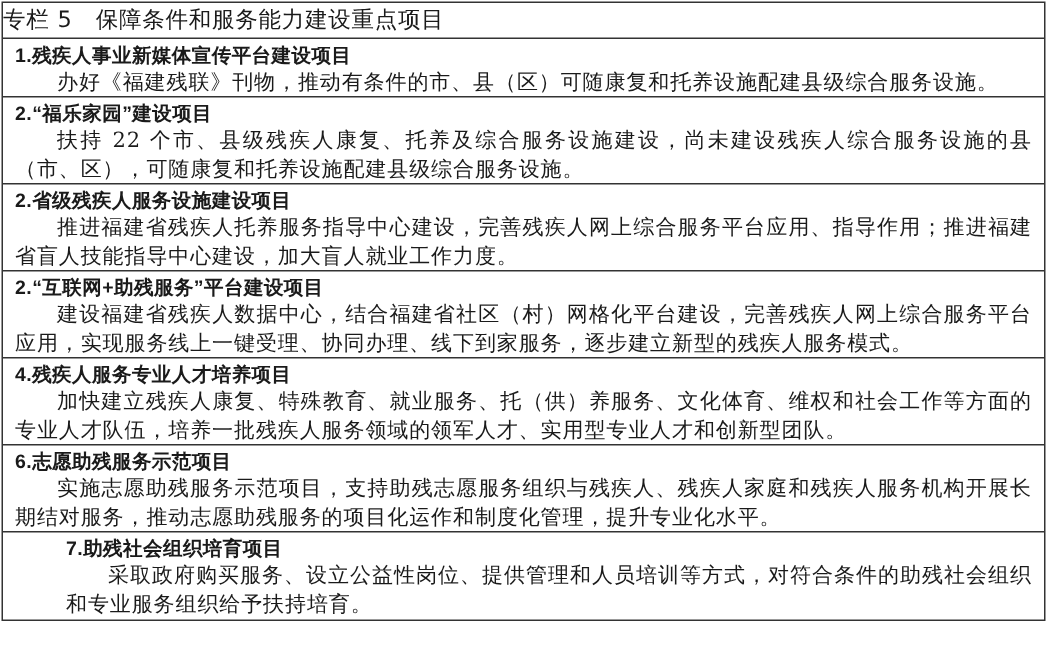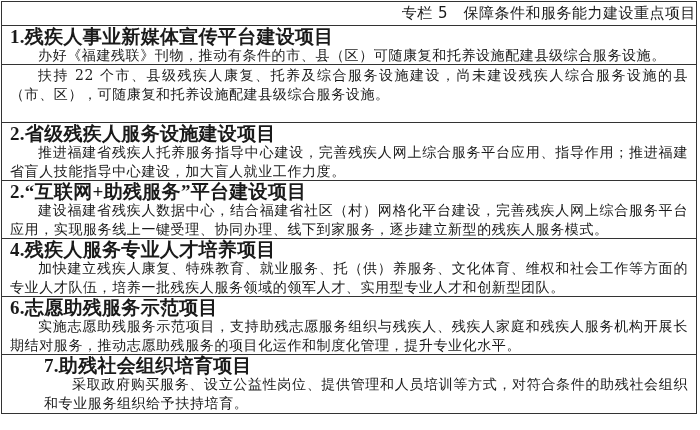--- a/index.html
+++ b/index.html
@@ -1,44 +1,45 @@
 <!DOCTYPE html>
 <html><head>
 <meta charset="utf-8">
 <style>
   html, body { margin: 0; padding: 0; background: #ffffff; }
   body { width: 700px; height: 430px; overflow: hidden; position: relative;
          font-family: "DejaVu Serif", "Liberation Serif", serif; color: #1a1a1a; }
   .table { position: absolute; left: 1px; top: 1px; width: 696px;
            border: 1.5px solid #333; box-sizing: border-box; }
-  .title-row { height: 23px; border-bottom: 1.5px solid #333; text-align: right;
+  .title-row { height: 23px; border-bottom: 1.5px solid #333; text-align: left;
                font-family: "DejaVu Sans", "Liberation Sans", sans-serif;
                font-size: 15px; line-height: 22px; letter-spacing: 0.5px; }
   .section { border-bottom: 1.5px solid #333; padding: 1px 8px 0 8px; box-sizing: border-box; }
   .section:last-child { border-bottom: none; margin-left: 34px; }
-  .sec-title { font-family: Liberation Serif, serif; font-weight: bold;
-               font-size: 19px; line-height: 19px; letter-spacing: 0.3px; }
+  .sec-title { font-family: Liberation Sans, sans-serif; font-weight: bold;
+               font-size: 13px; line-height: 19px; letter-spacing: 0.3px; }
   .sec-body { font-size: 14px; line-height: 19px; text-indent: 2em; letter-spacing: 0.6px;
               text-align: justify; }
   .s1 { height: 39px; }
   .s2, .s3, .s4, .s5, .s6 { height: 58px; }
   .s7 { height: 58px; }
 </style>
 </head>
 <body>
 
 <div class="table">
   <div class="title-row">专栏 5　保障条件和服务能力建设重点项目</div>
 
   <div class="section s1">
     <div class="sec-title">1.残疾人事业新媒体宣传平台建设项目</div>
     <div class="sec-body">办好《福建残联》刊物，推动有条件的市、县（区）可随康复和托养设施配建县级综合服务设施。</div>
   </div>
 
   <div class="section s2">
+    <div class="sec-title">2.“福乐家园”建设项目</div>
     <div class="sec-body">扶持 22 个市、县级残疾人康复、托养及综合服务设施建设，尚未建设残疾人综合服务设施的县（市、区），可随康复和托养设施配建县级综合服务设施。</div>
   </div>
 
   <div class="section s3">
     <div class="sec-title">2.省级残疾人服务设施建设项目</div>
     <div class="sec-body">推进福建省残疾人托养服务指导中心建设，完善残疾人网上综合服务平台应用、指导作用；推进福建省盲人技能指导中心建设，加大盲人就业工作力度。</div>
   </div>
 
   <div class="section s4">
     <div class="sec-title">2.“互联网+助残服务”平台建设项目</div>

